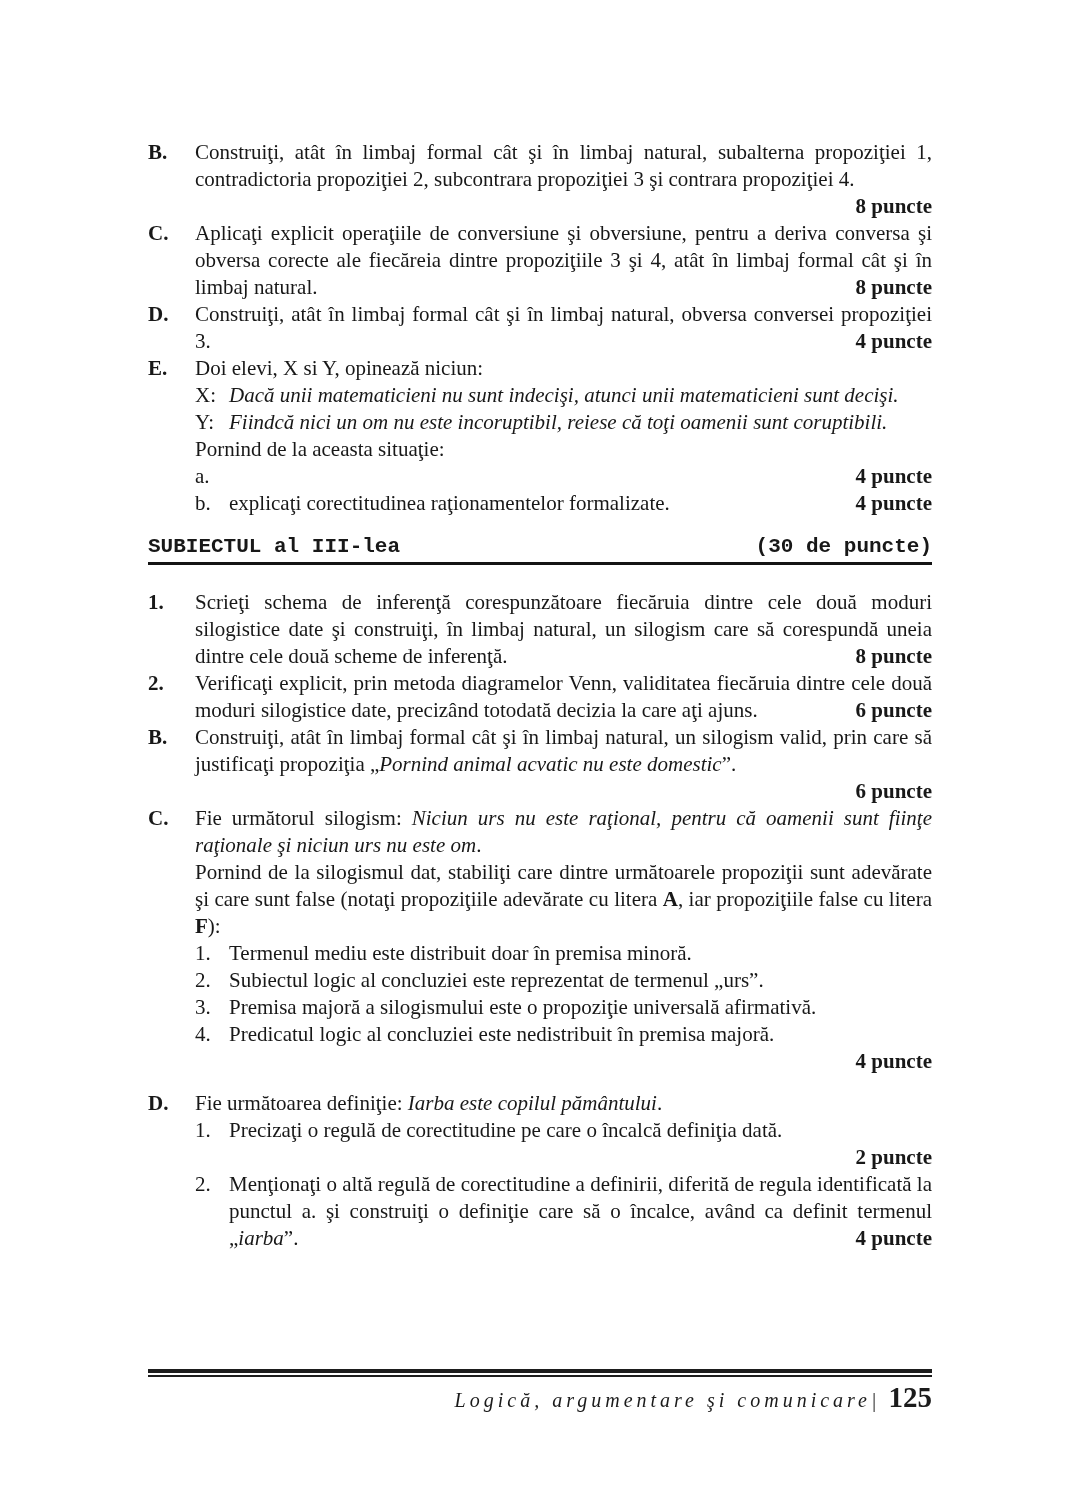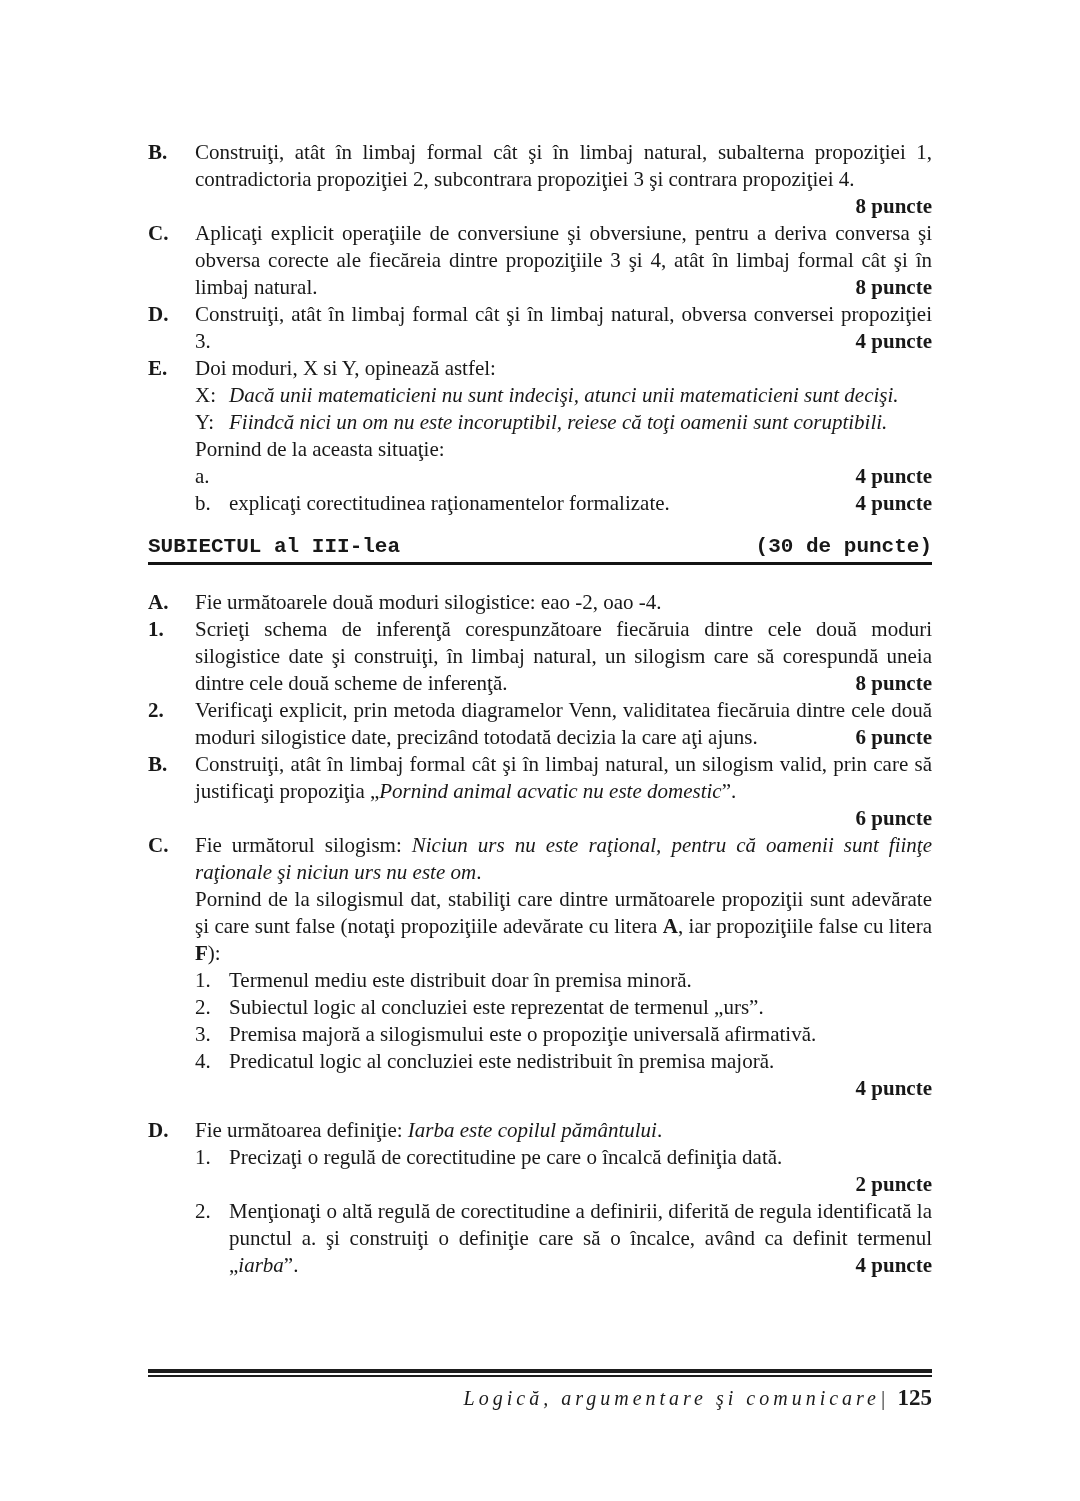--- a/index.html
+++ b/index.html
@@ -58,43 +58,43 @@
     text-align: right;
     font-style: italic;
     letter-spacing: 0.2em;
     font-size: 20px;
     color: #1b1b1b;
   }
   .footer-text .pagenum {
     font-style: normal;
     font-weight: bold;
     letter-spacing: 0;
-    font-size: 23px;
+    font-size: 29px;
     margin-left: 8px;
   }
 </style>
 </head>
 <body>
 
 <div class="page">
   <div class="content">
       <div class="item ind0"><span class="label">B.</span><span>Construiţi, atât în limbaj formal cât şi în limbaj natural, subalterna propoziţiei 1, contradictoria propoziţiei 2, subcontrara propoziţiei 3 şi contrara propoziţiei 4.</span><span class="pts">8 puncte</span></div>
       <div class="item ind0"><span class="label">C.</span><span>Aplicaţi explicit operaţiile de conversiune şi obversiune, pentru a deriva conversa şi obversa corecte ale fiecăreia dintre propoziţiile 3 şi 4, atât în limbaj formal cât şi în limbaj natural.</span><span class="pts">8 puncte</span></div>
       <div class="item ind0"><span class="label">D.</span><span>Construiţi, atât în limbaj formal cât şi în limbaj natural, obversa conversei propoziţiei 3.</span><span class="pts">4 puncte</span></div>
-      <div class="item ind0"><span class="label">E.</span><span>Doi moduri, X si Y, opinează astfel:</span></div>
+      <div class="item ind0"><span class="label">E.</span><span>Doi elevi, X si Y, opinează niciun:</span></div>
       <div class="item ind1"><span class="label">X:</span><i>Dacă unii matematicieni nu sunt indecişi, atunci unii matematicieni sunt decişi.</i></div>
       <div class="item ind1"><span class="label">Y:</span><i>Fiindcă nici un om nu este incoruptibil, reiese că toţi oamenii sunt coruptibili.</i></div>
       <div class="item ind0"><span class="label"></span><span>Pornind de la aceasta situaţie:</span></div>
       <div class="item ind1"><span class="label">a.</span><span class="pts">4 puncte</span></div>
       <div class="item ind1"><span class="label">b.</span><span>explicaţi corectitudinea raţionamentelor formalizate.</span><span class="pts">4 puncte</span></div>
       <div class="heading">
         <span>SUBIECTUL al III-lea</span>
         <span>(30 de puncte)</span>
       </div>
-      <div class="item ind0"><span class="label">A.</span><span>Fie următoarele două moduri silogistice: eao -2, oao -4.</span></div>
+      <div class="item ind0"><span class="label">A.</span></div>
       <div class="item ind0"><span class="label">1.</span><span>Scrieţi schema de inferenţă corespunzătoare fiecăruia dintre cele două moduri silogistice date şi construiţi, în limbaj natural, un silogism care să corespundă uneia dintre cele două scheme de inferenţă.</span><span class="pts">8 puncte</span></div>
       <div class="item ind0"><span class="label">2.</span><span>Verificaţi explicit, prin metoda diagramelor Venn, validitatea fiecăruia dintre cele două moduri silogistice date, precizând totodată decizia la care aţi ajuns.</span><span class="pts">6 puncte</span></div>
       <div class="item ind0"><span class="label">B.</span><span>Construiţi, atât în limbaj formal cât şi în limbaj natural, un silogism valid, prin care să justificaţi propoziţia „</span><i>Pornind animal acvatic nu este domestic</i><span>”.</span></div>
       <div class="points-line">6 puncte</div>
       <div class="item ind0"><span class="label">C.</span><span>Fie următorul silogism: </span><i>Niciun urs nu este raţional, pentru că oamenii sunt fiinţe raţionale şi niciun urs nu este om</i><span>.</span></div>
       <div class="item ind0"><span class="label"></span><span>Pornind de la silogismul dat, stabiliţi care dintre următoarele propoziţii sunt adevărate şi care sunt false (notaţi propoziţiile adevărate cu litera </span><b>A</b><span>, iar propoziţiile false cu litera </span><b>F</b><span>):</span></div>
       <div class="item ind1"><span class="label">1.</span><span>Termenul mediu este distribuit doar în premisa minoră.</span></div>
       <div class="item ind1"><span class="label">2.</span><span>Subiectul logic al concluziei este reprezentat de termenul „urs”.</span></div>
       <div class="item ind1"><span class="label">3.</span><span>Premisa majoră a silogismului este o propoziţie universală afirmativă.</span></div>
       <div class="item ind1"><span class="label">4.</span><span>Predicatul logic al concluziei este nedistribuit în premisa majoră.</span></div>

